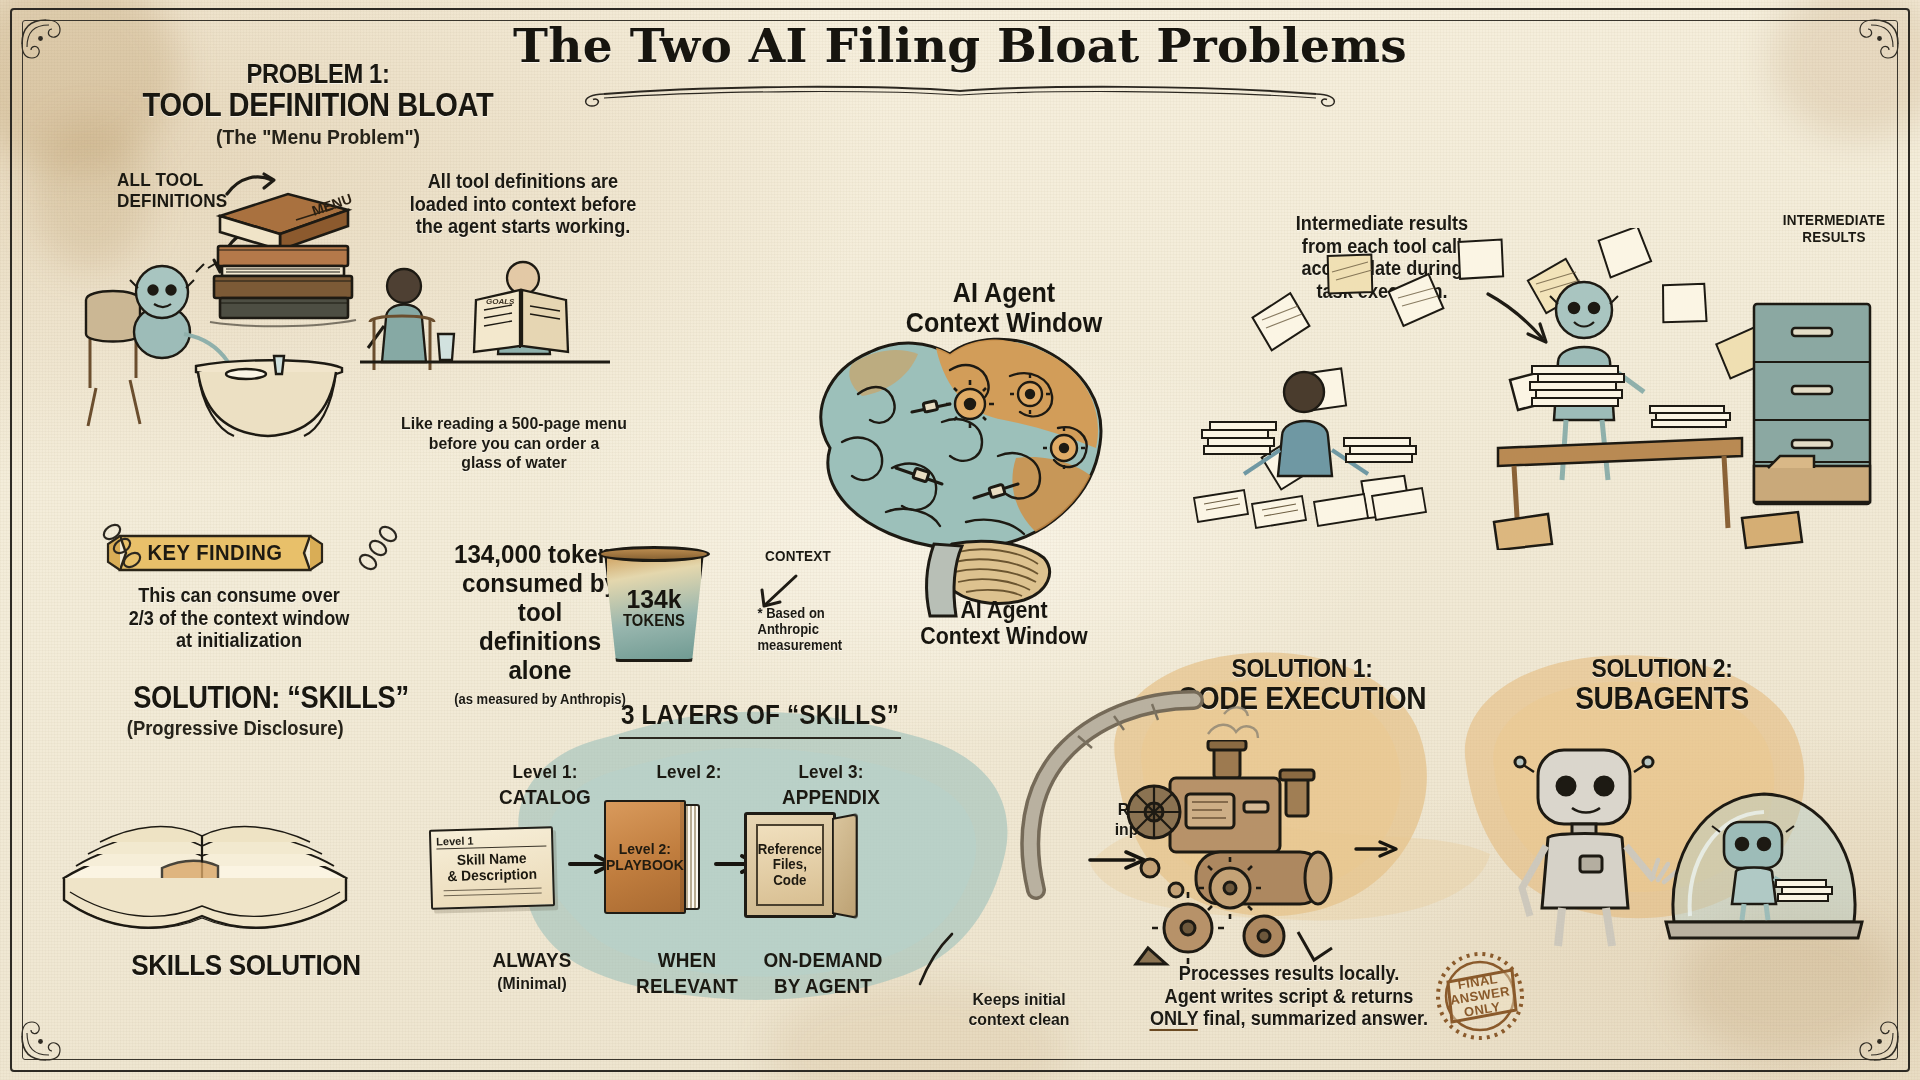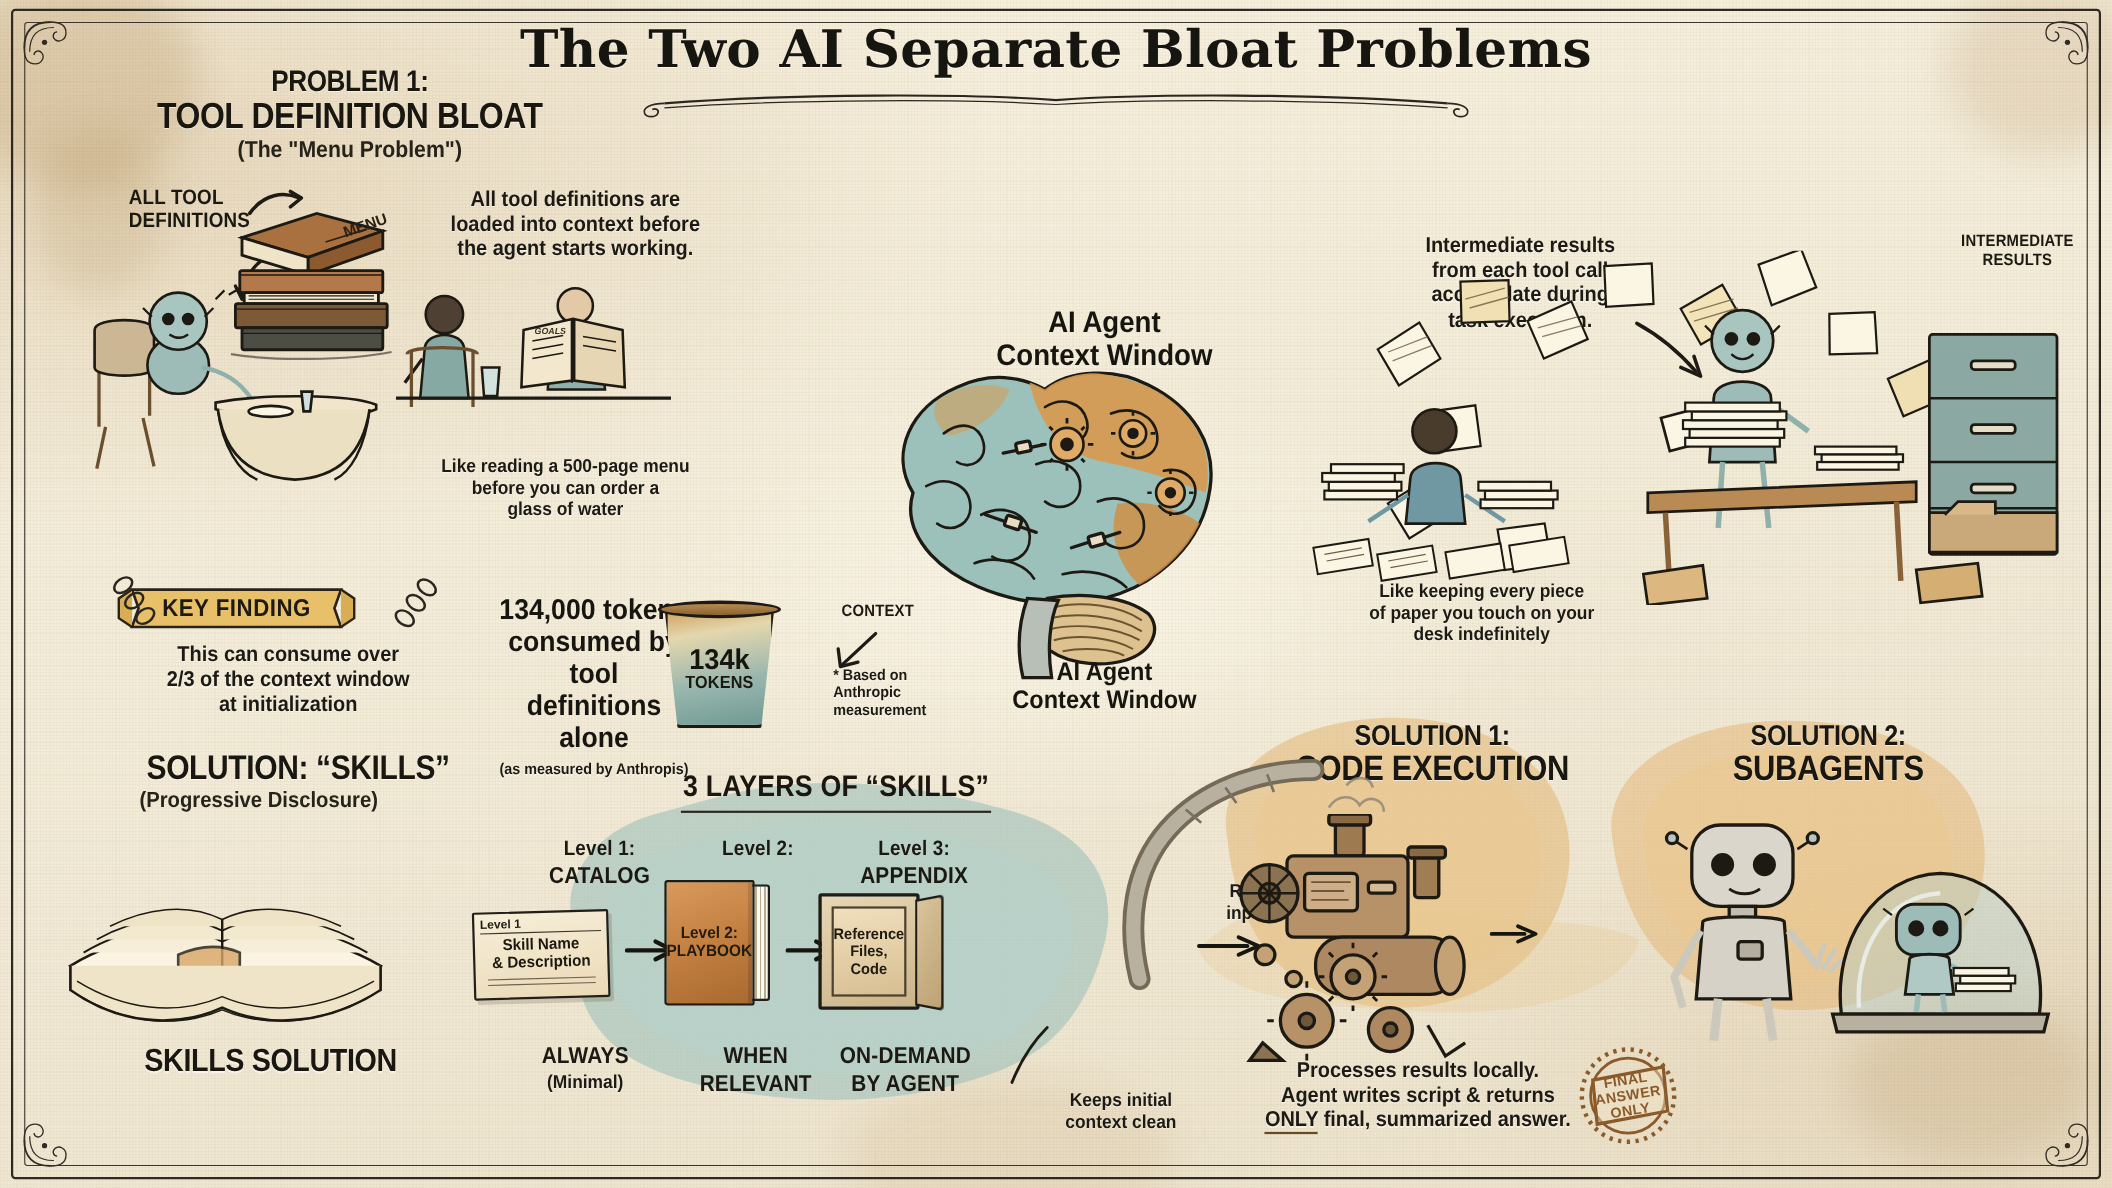--- a/index.html
+++ b/index.html
@@ -311,21 +311,21 @@
     </svg>
   </div>
   <div class="blob" style="left:1080px; top:800px;">
     <svg width="420" height="140" viewBox="0 0 420 140">
       <path d="M10 64 C40 24 120 10 200 26 C282 42 360 30 410 54 C400 98 320 124 220 120 C120 116 30 108 10 64 Z" fill="#e9c78f" opacity="0.30"></path>
     </svg>
   </div>
 
   <div class="layer">
 
-    <div class="title">The Two AI Separate Bloat Problems</div>
+    <div class="title">The Two AI Filing Bloat Problems</div>
     <div class="flourish">
       <svg viewBox="0 0 800 30" fill="none" stroke="#2b2720" stroke-width="2">
         <path d="M44 14 C160 5 320 5 400 11 C480 5 640 5 756 14"></path>
         <path d="M44 18 C160 10 320 10 400 15 C480 10 640 10 756 18" stroke-width="1.1"></path>
         <path d="M44 14 C32 14 24 18 26 23 C28 27 36 27 38 23 C39.5 20 36 18 33 19.5" stroke-width="1.5"></path>
         <path d="M756 14 C768 14 776 18 774 23 C772 27 764 27 762 23 C760.5 20 764 18 767 19.5" stroke-width="1.5"></path>
       </svg>
     </div>
 
     <div class="abs" style="left:82px; top:60px; width:400px;">
@@ -471,21 +471,21 @@
       </svg>
     </div>
     <div class="abs" style="left:320px; top:522px;">
       <svg width="46" height="64" viewBox="0 0 46 64" fill="none" stroke="#2b2720" stroke-width="2.2">
         <ellipse cx="12" cy="40" rx="9" ry="6" transform="rotate(35 12 40)"></ellipse>
         <ellipse cx="22" cy="26" rx="9" ry="6" transform="rotate(35 22 26)"></ellipse>
         <ellipse cx="32" cy="12" rx="9" ry="6" transform="rotate(35 32 12)"></ellipse>
       </svg>
     </div>
 
-    <div class="abs" style="left:80px; top:584px; width:292px;">
+    <div class="abs" style="left:57px; top:584px; width:292px;">
       <div class="note" style="white-space:pre-line;">This can consume over
 2/3 of the context window
 at initialization</div>
     </div>
 
     <div class="abs" style="left:404px; top:540px; width:200px;">
       <div class="big-num" style="white-space:pre-line;">134,000 tokens
 consumed by tool
 definitions
 alone</div>
@@ -821,25 +821,20 @@
             <path d="M186 138 L236 130 L240 154 L190 162 Z"></path>
           </g>
           <g stroke="#6d5e42" stroke-width="1.1">
             <path d="M18 146 L52 140 M20 152 L54 146"></path>
             <path d="M76 152 L110 146 M78 158 L112 152"></path>
           </g>
         </g>
       </svg>
     </div>
 
-    <div class="abs" style="left:1186px; top:528px; width:250px;">
-      <div class="note sm" style="white-space:pre-line;">Like keeping every piece
-of paper you touch on your
-desk indefinitely</div>
-    </div>
 
     <div class="abs" style="left:1116px; top:655px; width:300px;">
       <div class="sect-head">
         <span class="l1" style="font-size:26px;">SOLUTION 1:</span>
         <span class="l2" style="font-size:32px;">CODE EXECUTION</span>
       </div>
     </div>
 
     <div class="abs" style="left:1058px; top:800px; width:80px;">
       <div class="note sm" style="white-space:pre-line;">Raw

